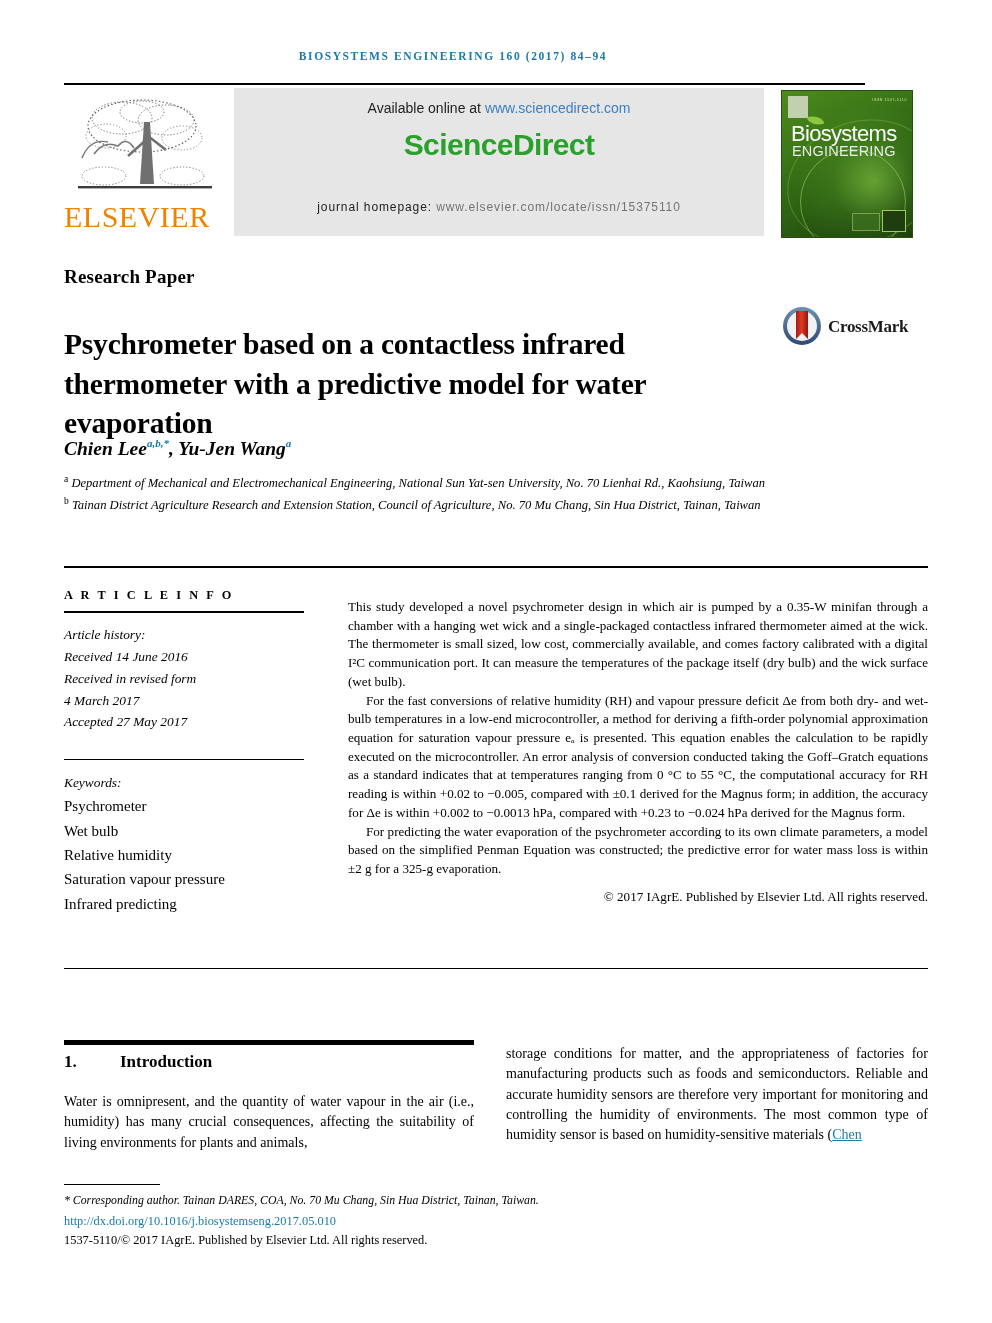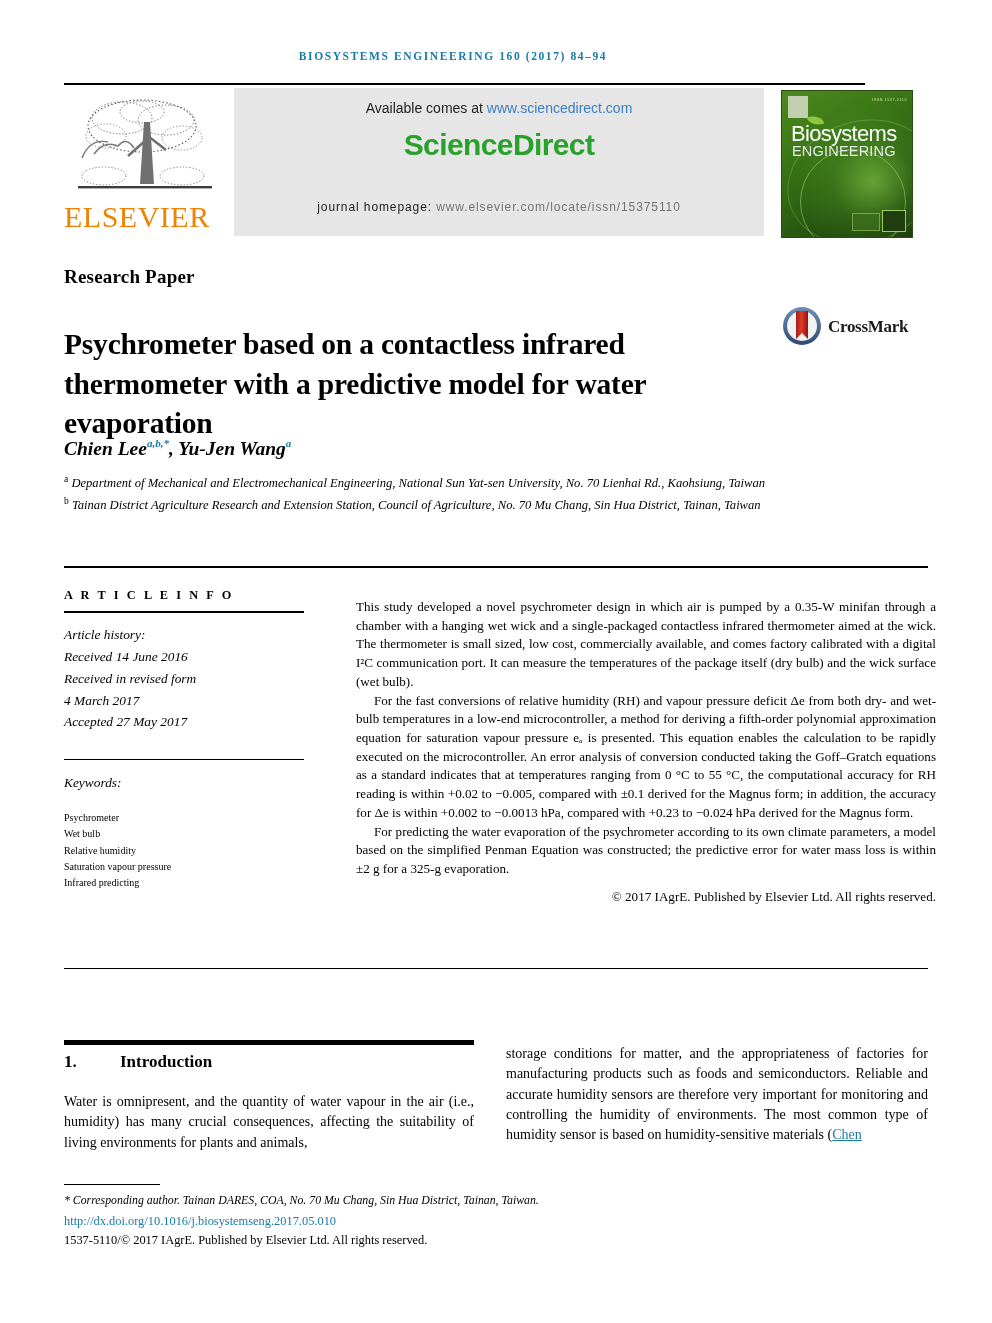--- a/index.html
+++ b/index.html
@@ -280,27 +280,26 @@
     width: 240px;
     height: 1px;
     background: #000;
   }
   .kw-head {
     font-size: 13.4px;
     font-style: italic;
     line-height: 1.63;
   }
   .kw-list {
-    font-size: 10px;
+    font-size: 15px;
     line-height: 1.63;
-    margin-top: 16px;
   }
   .abstract {
     position: absolute;
-    left: 356px; top: 598px;
+    left: 348px; top: 598px;
     width: 580px;
     font-size: 13.1px;
     line-height: 1.43;
     text-align: justify;
   }
   .abstract p { margin: 0 0 0 0; text-indent: 18px; }
   .abstract p.first { text-indent: 0; }
   .copyright {
     margin-top: 9px;
     text-align: right;
@@ -398,21 +397,21 @@
           <ellipse cx="34" cy="84" rx="22" ry="9" fill="none" stroke="#777" stroke-width="1" stroke-dasharray="1.2 2"></ellipse>
           <ellipse cx="112" cy="84" rx="22" ry="9" fill="none" stroke="#777" stroke-width="1" stroke-dasharray="1.2 2"></ellipse>
           <rect x="8" y="94" width="134" height="2.4" fill="#3d3d3d"></rect>
         </g>
       </svg>
       <div class="elsevier-word">ELSEVIER</div>
     </div>
 
     <div class="sd-band">
       <div class="sd-available">
-        <span>Available comes at </span><a href="#">www.sciencedirect.com</a>
+        <span>Available online at </span><a href="#">www.sciencedirect.com</a>
       </div>
       <div class="sd-logo">
         <span class="sci">ScienceDirect</span>
       </div>
       <div class="sd-homepage">
         <span>journal homepage: </span><a href="#">www.elsevier.com/locate/issn/15375110</a>
       </div>
     </div>
 
     <div class="cover">

